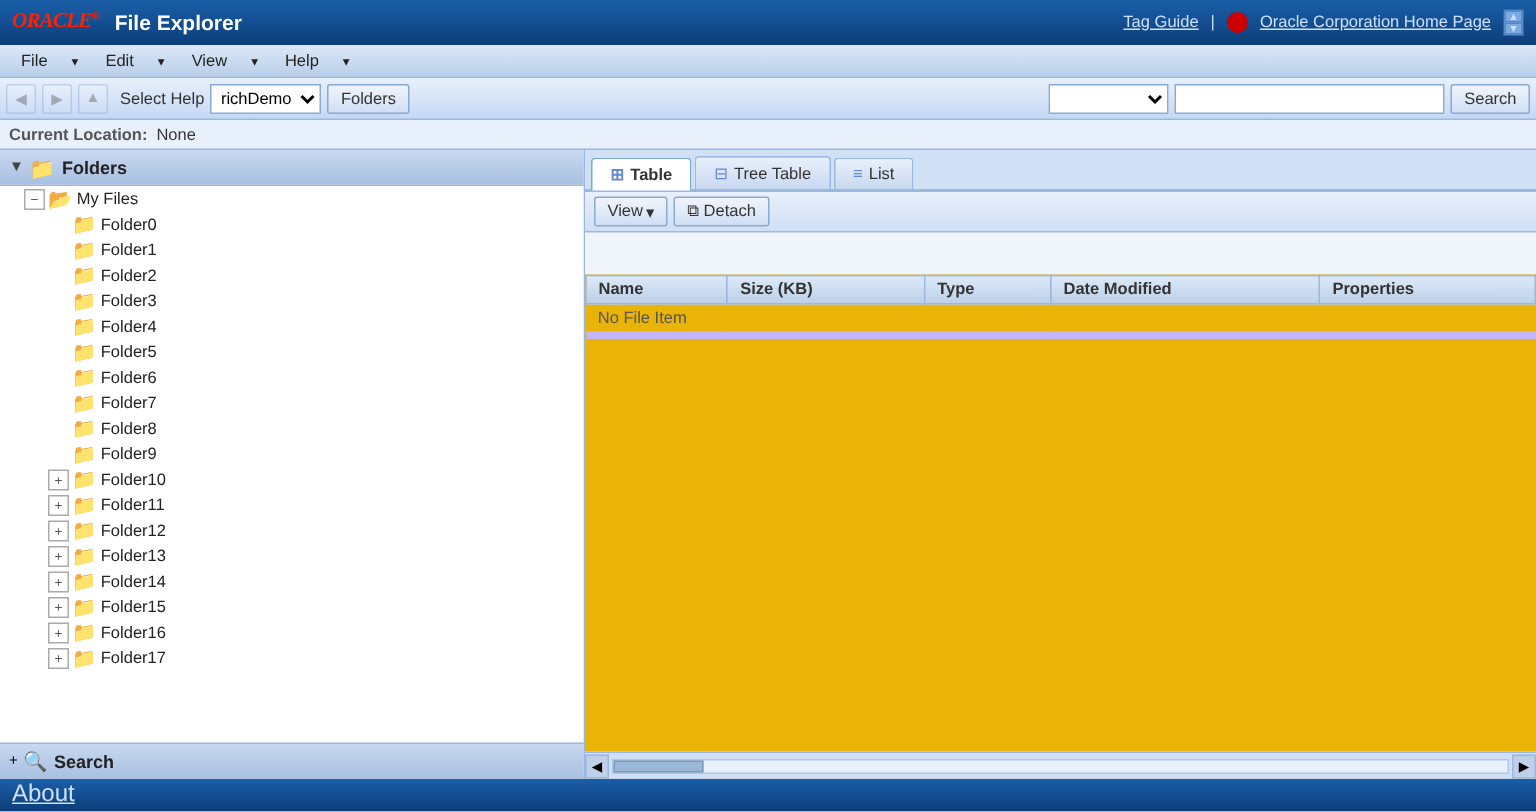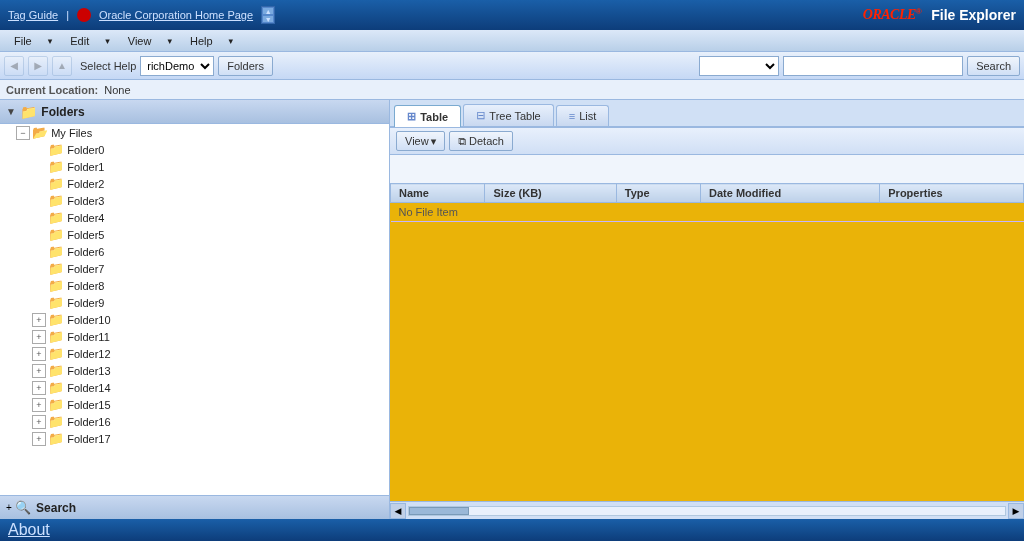--- a/index.html
+++ b/index.html
@@ -298,21 +298,21 @@
     #file-table th {
       background: linear-gradient(to bottom, #dce8f8, #bcd0e8);
       border: 1px solid #9ab8e0;
       padding: 3px 8px;
       text-align: left;
       font-weight: bold;
       color: #333;
     }
     #file-table td {
       padding: 3px 8px;
-      border-bottom: 1px solid #c4b5fd;
+      border-bottom: 5px solid #c4b5fd;
     }
     #no-file-msg { color: #555; padding: 6px 8px; font-size: 11px; }
 
     #table-container {
       flex: 1;
       overflow: auto;
       background: #eab308;
       margin-top: 28px;
     }
 
@@ -343,35 +343,35 @@
 
     
     #tree-container::-webkit-scrollbar { width: 12px; }
     #tree-container::-webkit-scrollbar-track { background: #e0eaf8; }
     #tree-container::-webkit-scrollbar-thumb { background: #9ab8d8; border: 1px solid #7a9ab8; }
   </style>
 </head>
 <body>
 
 <div id="header">
+  <div id="header-left">
+    <span id="oracle-logo">
+      <span style="color:#ff2200;font-style:italic;font-weight:bold;font-family:serif;font-size:14px;">ORACLE</span><sup style="color:#ff2200;font-size:8px;font-style:italic;">®</sup>
+    </span>
+    <span id="app-title" style="color:white;font-size:14px;font-weight:bold;margin-left:4px;">File Explorer</span>
+  </div>
   <div id="header-right">
     <span style="color:#cce0ff;font-size:11px;text-decoration:underline;cursor:pointer;">Tag Guide</span>
     <span style="color:#cce0ff;">|</span>
     <span id="oracle-home-icon"></span>
     <span style="color:#cce0ff;font-size:11px;text-decoration:underline;cursor:pointer;">Oracle Corporation Home Page</span>
     <div id="scroll-btns">
       <div style="font-size:7px;display:flex;align-items:center;justify-content:center;">▲</div>
       <div style="font-size:7px;display:flex;align-items:center;justify-content:center;">▼</div>
     </div>
-  </div>
-  <div id="header-left">
-    <span id="oracle-logo">
-      <span style="color:#ff2200;font-style:italic;font-weight:bold;font-family:serif;font-size:14px;">ORACLE</span><sup style="color:#ff2200;font-size:8px;font-style:italic;">®</sup>
-    </span>
-    <span id="app-title" style="color:white;font-size:14px;font-weight:bold;margin-left:4px;">File Explorer</span>
   </div>
 </div>
 
 <div id="menubar">
   <div class="menu-item">
     <span>File</span>
     <span class="menu-arrow">▾</span>
   </div>
   <div class="menu-item">
     <span>Edit</span>

